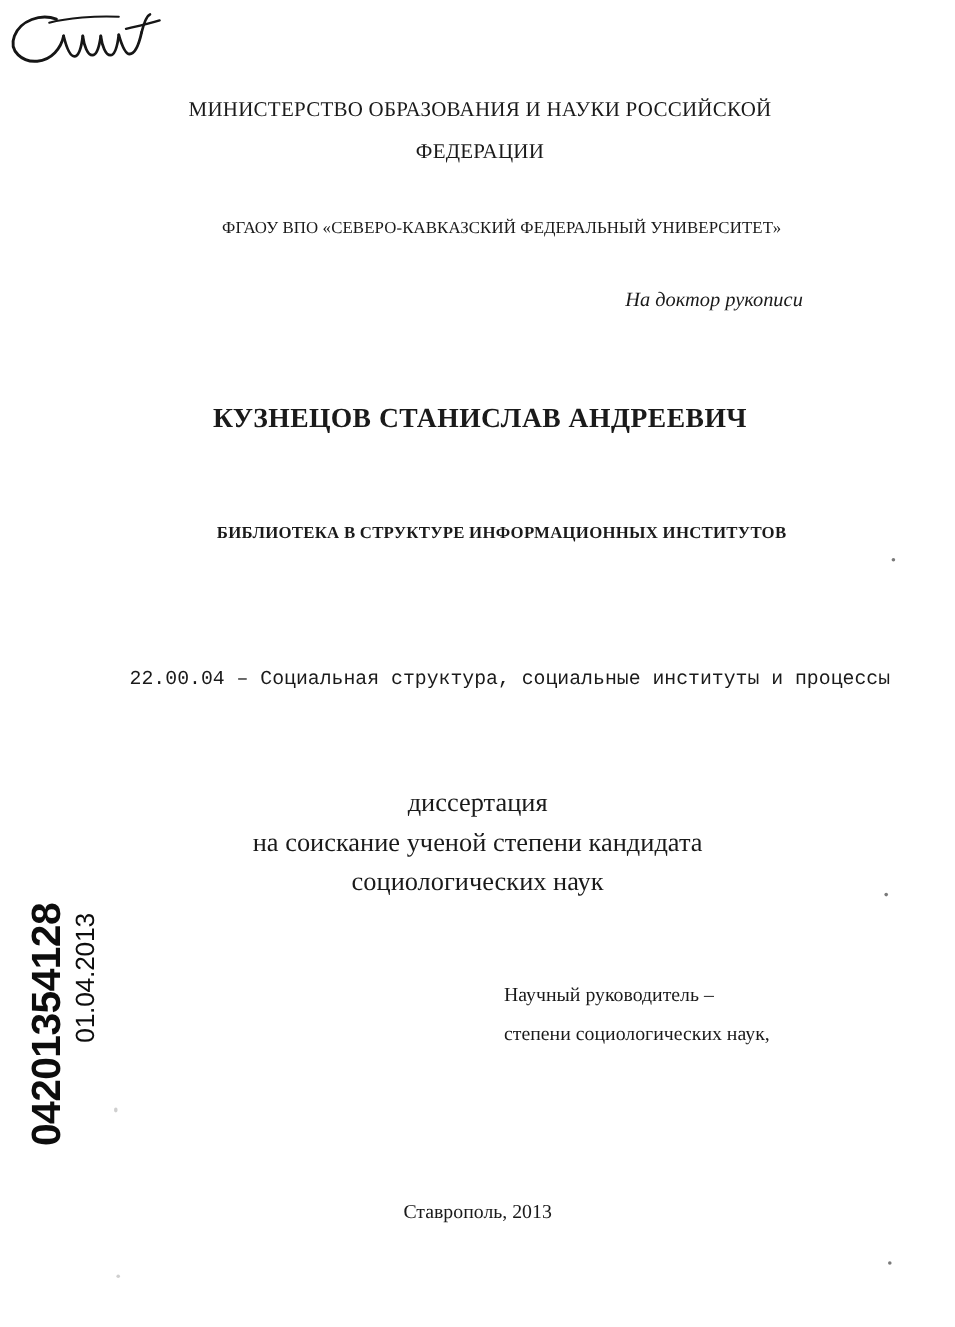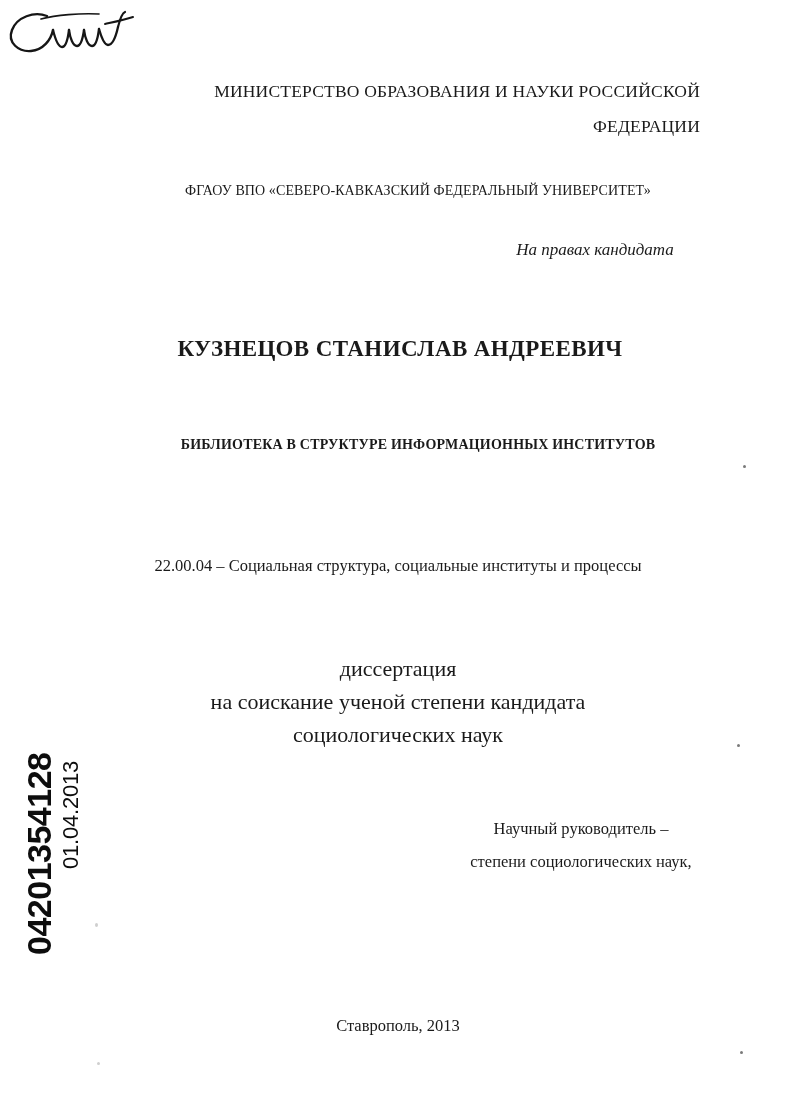--- a/index.html
+++ b/index.html
@@ -21,36 +21,35 @@
     -webkit-font-smoothing: antialiased;
   }
 
   
   .blk {
     position: absolute;
     box-sizing: border-box;
   }
 
   .center   { text-align: center; }
-  .right    { text-align: center; }
+  .right    { text-align: left; }
 
   .ln {
     display: block;
     white-space: nowrap;
   }
 
   
   #ministry {
     left: 100px;
     top: 74px;
     width: 600px;
     font-size: 17.5px;
     line-height: 35px;
     letter-spacing: 0.2px;
-    text-align: right;
   }
 
   #university {
     left: 78px;
     top: 176px;
     width: 680px;
     font-size: 14px;
     line-height: 30px;
     letter-spacing: 0.1px;
   }
@@ -90,24 +89,25 @@
     top: 427px;
     width: 680px;
     font-size: 14px;
     font-weight: bold;
     line-height: 35px;
     letter-spacing: 0.2px;
   }
 
   
   #specialty {
-    left: 98px;
+    left: 108px;
     top: 556px;
     width: 600px;
     font-size: 16.5px;
+    font-family: Liberation Mono, monospace;
   }
 
   
   #degree {
     left: 158px;
     top: 652px;
     width: 480px;
     font-size: 22px;
     line-height: 33px;
   }
@@ -120,21 +120,20 @@
     font-size: 16.5px;
     line-height: 33px;
   }
 
   
   #place {
     left: 198px;
     top: 1000px;
     width: 400px;
     font-size: 16.5px;
-    margin-top: 16px;
   }
 
   
   #stamp {
     position: absolute;
     left: -108px;
     top: 760px;
     width: 320px;
     height: 70px;
     transform: rotate(-90deg);
@@ -181,21 +180,21 @@
   <div class="blk center" id="ministry">
     <span class="ln">МИНИСТЕРСТВО ОБРАЗОВАНИЯ И НАУКИ РОССИЙСКОЙ</span>
     <span class="ln">ФЕДЕРАЦИИ</span>
   </div>
 
   <div class="blk center" id="university">
     <span class="ln">ФГАОУ ВПО «СЕВЕРО-КАВКАЗСКИЙ ФЕДЕРАЛЬНЫЙ УНИВЕРСИТЕТ»</span>
   </div>
 
   <div class="blk center" id="manuscript">
-    <span class="ln">На правах кандидата</span>
+    <span class="ln">На доктор рукописи</span>
   </div>
 
   <div id="signature">
     <svg viewBox="0 0 140 62" xmlns="http://www.w3.org/2000/svg" aria-hidden="true">
       <g fill="none" stroke="#161616" stroke-linecap="round" stroke-linejoin="round">
         <path d="M47 16 C34 11, 17 17, 12 30 C7 43, 19 52, 31 51 C43 50, 51 40, 53 30" stroke-width="2.4"></path>
         <path d="M53 30 C55 38, 58 47, 62 47 C66 47, 68 38, 69 30" stroke-width="2.3"></path>
         <path d="M69 30 C70 38, 73 46, 77 46 C81 46, 83 37, 84 30" stroke-width="2.3"></path>
         <path d="M84 30 C85 38, 88 46, 92 46 C96 46, 98 37, 99 29" stroke-width="2.3"></path>
         <path d="M99 29 C101 36, 104 45, 108 45 C113 45, 116 36, 118 27" stroke-width="2.3"></path>

